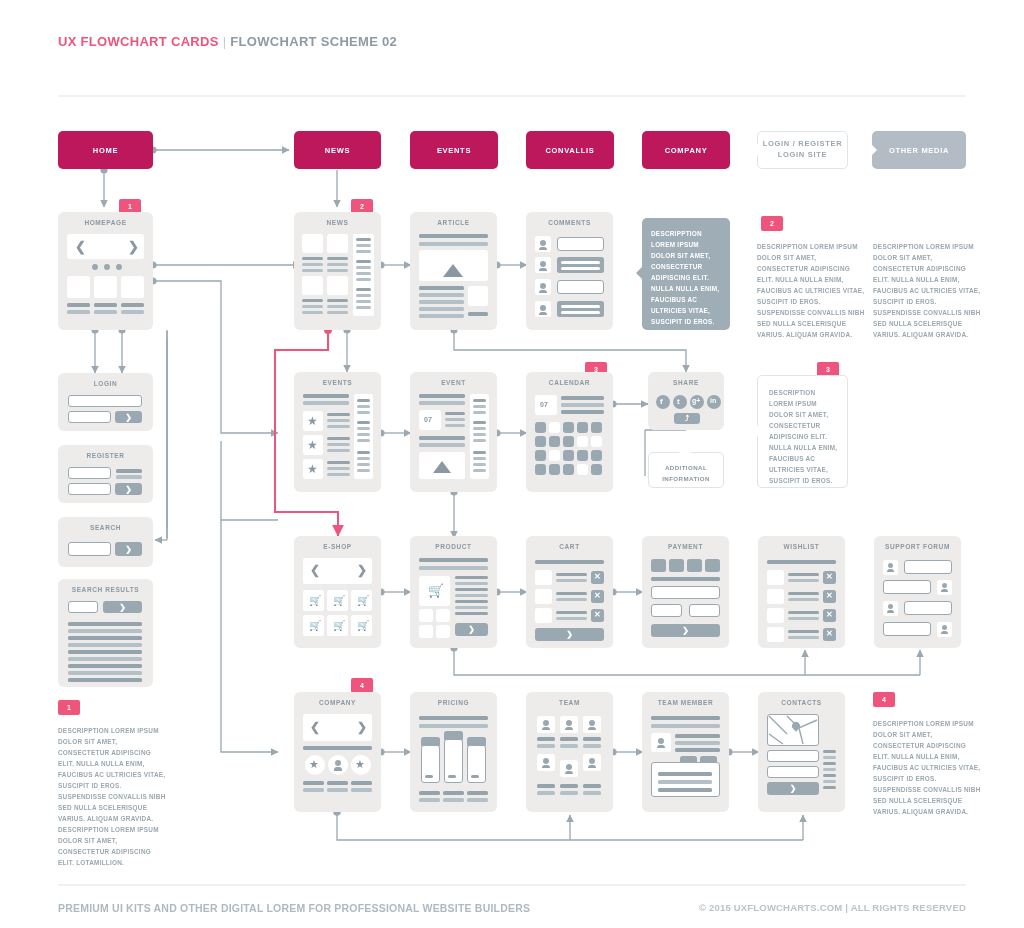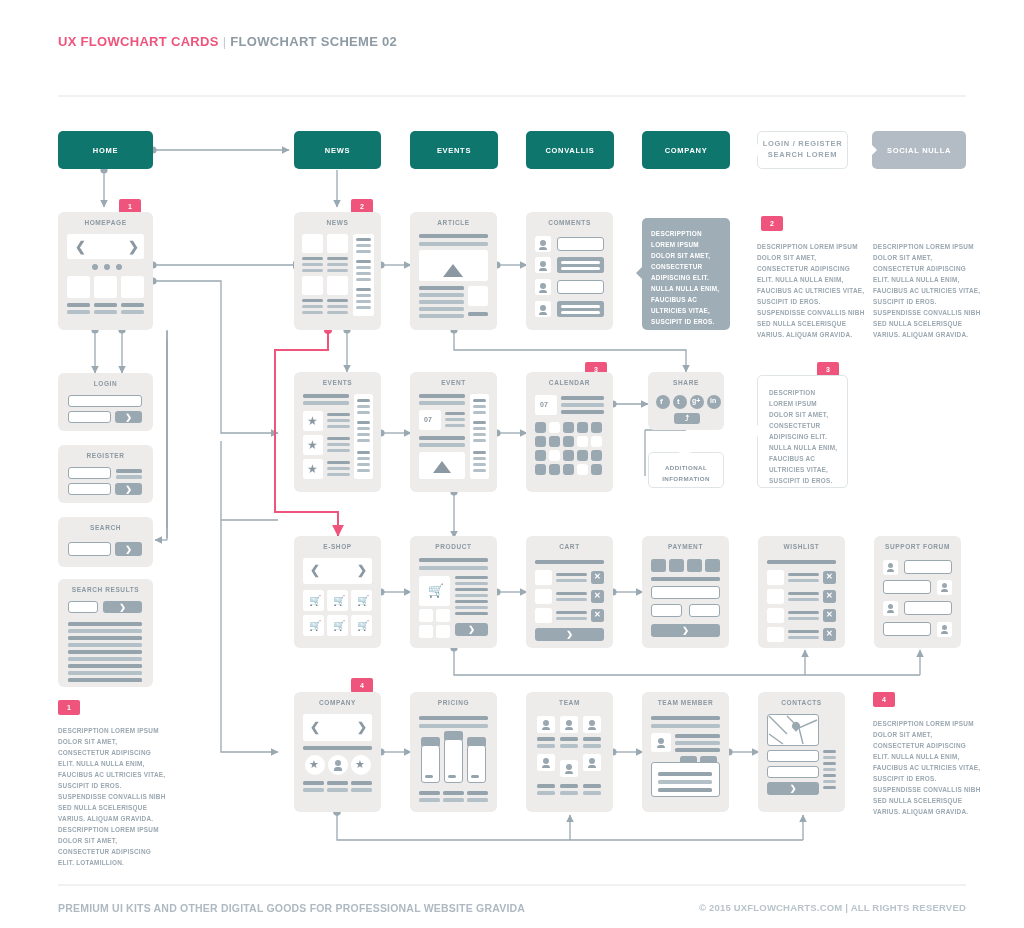--- a/index.html
+++ b/index.html
@@ -37,21 +37,21 @@
   #wm-logo { position:absolute; left:4px; top:888px; font-size:26px; font-weight:bold;
              color:rgba(150,168,182,.30); letter-spacing:-1px; white-space:nowrap;
              pointer-events:none; }
   #wm-id { position:absolute; left:745px; top:893px; font-size:15px; font-weight:bold;
            color:rgba(150,168,182,.30); white-space:nowrap; pointer-events:none; }
 
   
   .pill { position:absolute; height:38px; border-radius:5px;
           display:flex; align-items:center; justify-content:center;
           font-size:7.5px; font-weight:bold; letter-spacing:.7px; text-align:center; }
-  .pill.pink  { background:#0f766e; color:#ffffff; }
+  .pill.pink  { background:#be185d; color:#ffffff; }
   .pill.grey  { background:#b3bcc4; color:#ffffff; }
   .pill.white { background:#ffffff; color:#9aa7b0; border:1px solid #dfe4e7; line-height:1.45; }
   .notch { position:absolute; left:-1px; top:50%; margin-top:-6px;
            width:0;height:0;border-top:6px solid transparent;border-bottom:6px solid transparent;
            border-left:6px solid #ffffff; }
   .notch.g { border-left-color:#ffffff; }
 
   
   .card { position:absolute; background:#edecea; border-radius:6px; }
   .card-title { position:absolute; left:0; top:7px; width:100%; text-align:center;
@@ -205,26 +205,26 @@
   </svg>
 
   <div class="pill pink" style="left:58px; top:131px; width:95px;">HOME</div>
   <div class="pill pink" style="left:294px;top:131px; width:87px;">NEWS</div>
   <div class="pill pink" style="left:410px;top:131px; width:88px;">EVENTS</div>
   <div class="pill pink" style="left:526px;top:131px; width:88px;">CONVALLIS</div>
   <div class="pill pink" style="left:642px;top:131px; width:88px;">COMPANY</div>
   <div class="pill white" style="left:757px;top:131px; width:91px;">
     <span style="position:relative;z-index:2;">
       <span>LOGIN / REGISTER</span><br>
-      <span>SEARCH LOREM</span>
+      <span>LOGIN SITE</span>
     </span>
     <span class="notch"></span>
   </div>
   <div class="pill grey" style="left:872px;top:131px; width:94px;">
-    <span style="position:relative;z-index:2;">SOCIAL NULLA</span>
+    <span style="position:relative;z-index:2;">OTHER MEDIA</span>
     <span class="notch g"></span>
   </div>
 
   <div class="tag" style="left:119px; top:199px;">1</div>
   <div class="card" style="left:58px; top:212px; width:95px; height:118px;">
     <div class="card-title">HOMEPAGE</div>
     <div class="box" style="left:9px; top:22px; width:77px; height:25px;"></div>
     <div class="chev" style="left:17px; top:28px; font-size:13px;">❮</div>
     <div class="chev" style="left:70px; top:28px; font-size:13px;">❯</div>
     <div class="rnd" style="left:34px; top:52px; width:6px; height:6px;"></div>
@@ -723,18 +723,18 @@
     <div class="bar" style="left:65px; top:82px; width:13px; height:3px;"></div>
     <div class="bar l" style="left:65px;top:88px; width:13px; height:3px;"></div>
     <div class="bar" style="left:65px; top:94px; width:13px; height:3px;"></div>
   </div>
 
   <div class="tag" style="left:873px; top:692px;">4</div>
   <div class="desc" style="left:873px; top:718px; width:108px;">DESCRIPPTION LOREM IPSUM DOLOR SIT AMET, CONSECTETUR ADIPISCING ELIT. NULLA NULLA ENIM, FAUCIBUS AC ULTRICIES VITAE, SUSCIPIT ID EROS. SUSPENDISSE CONVALLIS NIBH SED NULLA SCELERISQUE VARIUS. ALIQUAM GRAVIDA.</div>
 
   <div class="rule" id="rule-bottom"></div>
   <div id="footer">
-    <div id="footer-left">PREMIUM UI KITS AND OTHER DIGITAL GOODS FOR PROFESSIONAL WEBSITE GRAVIDA</div>
+    <div id="footer-left">PREMIUM UI KITS AND OTHER DIGITAL LOREM FOR PROFESSIONAL WEBSITE BUILDERS</div>
     <div id="footer-right">© 2015 UXFLOWCHARTS.COM | ALL RIGHTS RESERVED</div>
   </div>
 
 
 </div>
 
 </body></html>

